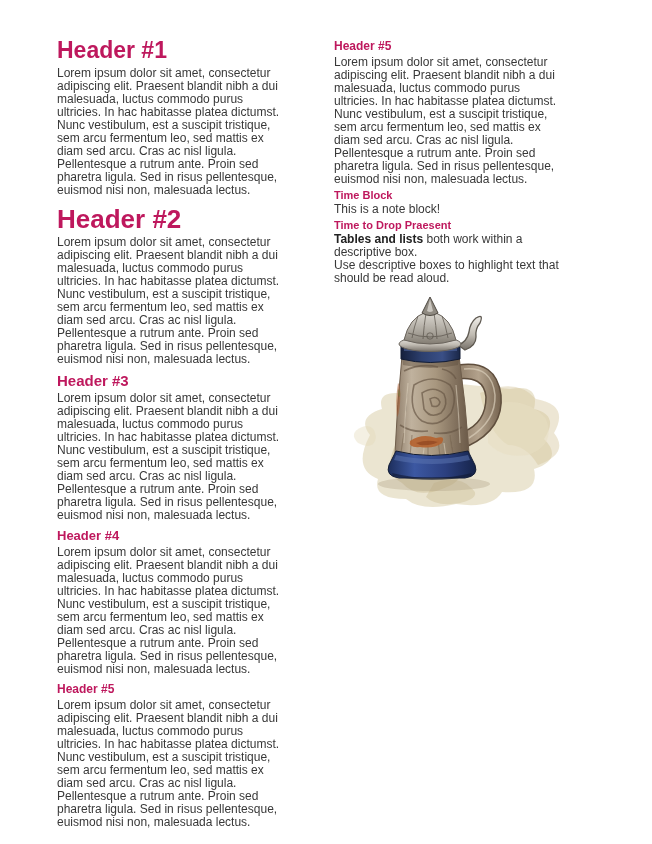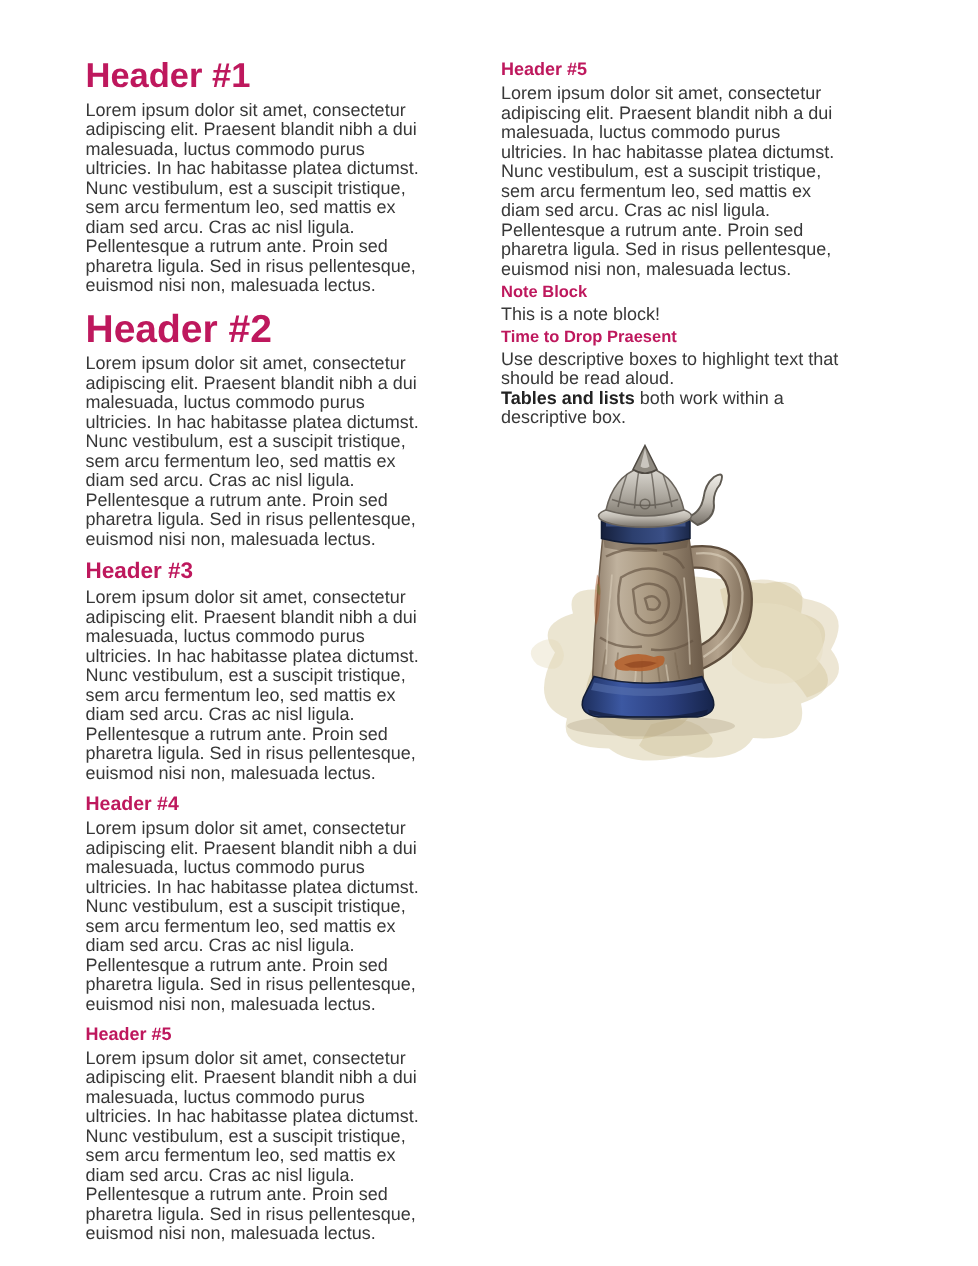--- a/index.html
+++ b/index.html
@@ -117,29 +117,29 @@
 adipiscing elit. Praesent blandit nibh a dui
 malesuada, luctus commodo purus
 ultricies. In hac habitasse platea dictumst.
 Nunc vestibulum, est a suscipit tristique,
 sem arcu fermentum leo, sed mattis ex
 diam sed arcu. Cras ac nisl ligula.
 Pellentesque a rutrum ante. Proin sed
 pharetra ligula. Sed in risus pellentesque,
 euismod nisi non, malesuada lectus.</p>
 
-    <div class="h6">Note Block</div>
+    <div class="h6">Time Block</div>
     <p class="para">This is a note block!</p>
 
     <div class="h6">Time to Drop Praesent</div>
+    <p class="para"><b>Tables and lists</b><span> both work within a
+descriptive box.</span></p>
+
     <p class="para">Use descriptive boxes to highlight text that
 should be read aloud.</p>
-
-    <p class="para"><b>Tables and lists</b><span> both work within a
-descriptive box.</span></p>
   </div>
 
   <svg class="figure" viewBox="0 0 292 222" aria-hidden="true">
     <defs>
       <linearGradient id="bodyGrad" x1="0" y1="0" x2="1" y2="0">
         <stop offset="0" stop-color="#8d7c69"></stop>
         <stop offset="0.22" stop-color="#c0b29e"></stop>
         <stop offset="0.55" stop-color="#a8977f"></stop>
         <stop offset="0.85" stop-color="#7e6d5a"></stop>
         <stop offset="1" stop-color="#6b5a48"></stop>

